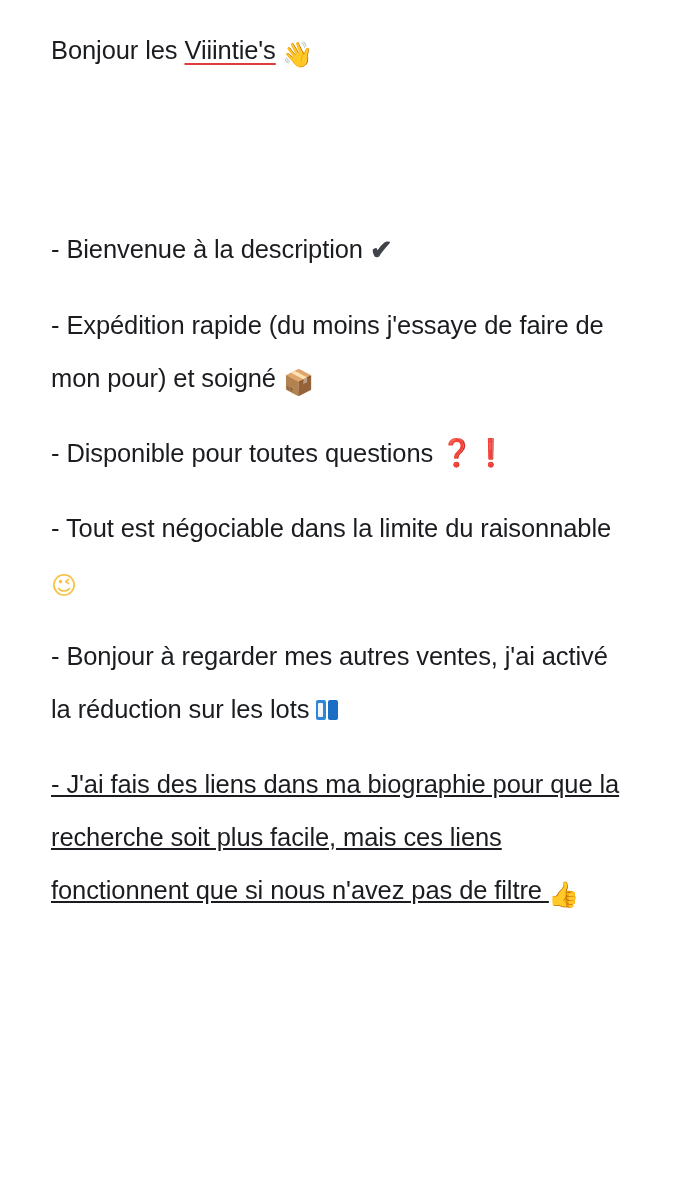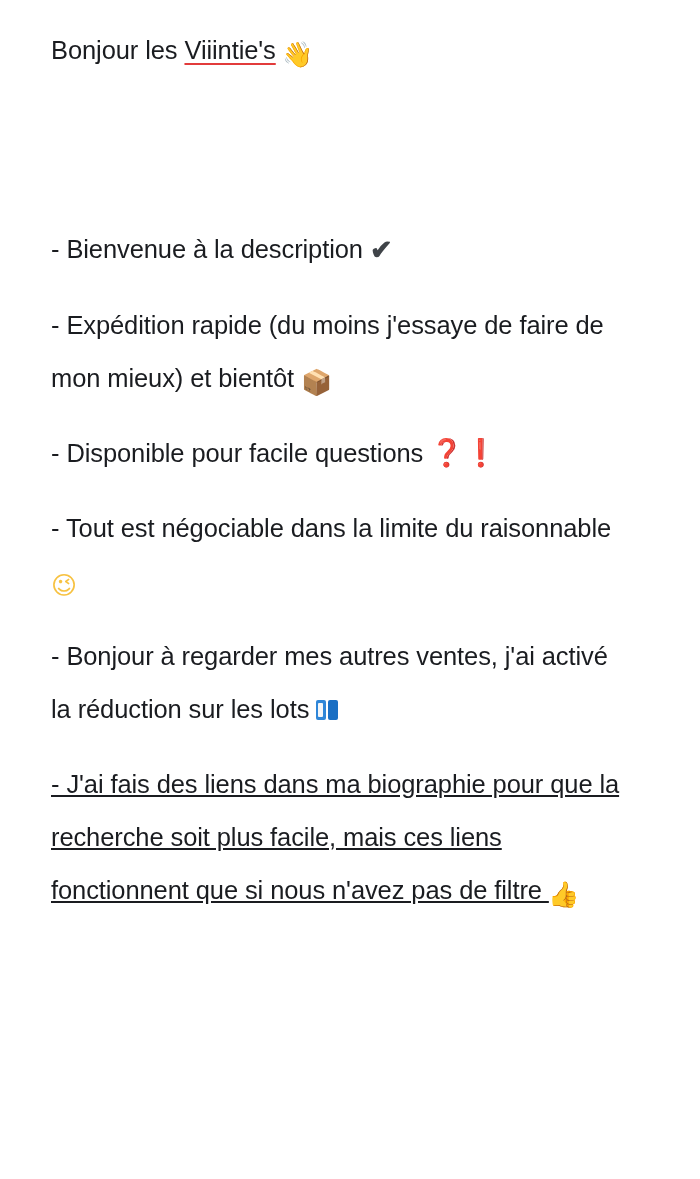--- a/index.html
+++ b/index.html
@@ -130,25 +130,25 @@
 
   <div class="spacer-md"></div>
 
   <div>
 
     <p class="bullet">
       <span>- Bienvenue à la description </span><span class="check">✔</span>
     </p>
 
     <p class="bullet">
-      <span>- Expédition rapide (du moins j'essaye de faire de mon mieux) et bientôt </span><span class="e-box">📦</span>
+      <span>- Expédition rapide (du moins j'essaye de faire de mon pour) et soigné </span><span class="e-box">📦</span>
     </p>
 
     <p class="bullet">
-      <span>- Disponible pour facile questions </span><span class="qmark">❓</span><span class="excl">❗</span>
+      <span>- Disponible pour toutes questions </span><span class="qmark">❓</span><span class="excl">❗</span>
     </p>
 
     <p class="bullet">
       <span>- Tout est négociable dans la limite du raisonnable </span><span class="e-wink">😉</span>
     </p>
 
     <p class="bullet">
       <span>- Bonjour à regarder mes autres ventes, j'ai activé la réduction sur les lots </span><span class="books-wrap"><i class="b1"></i><i class="b2"></i></span>
     </p>
 

